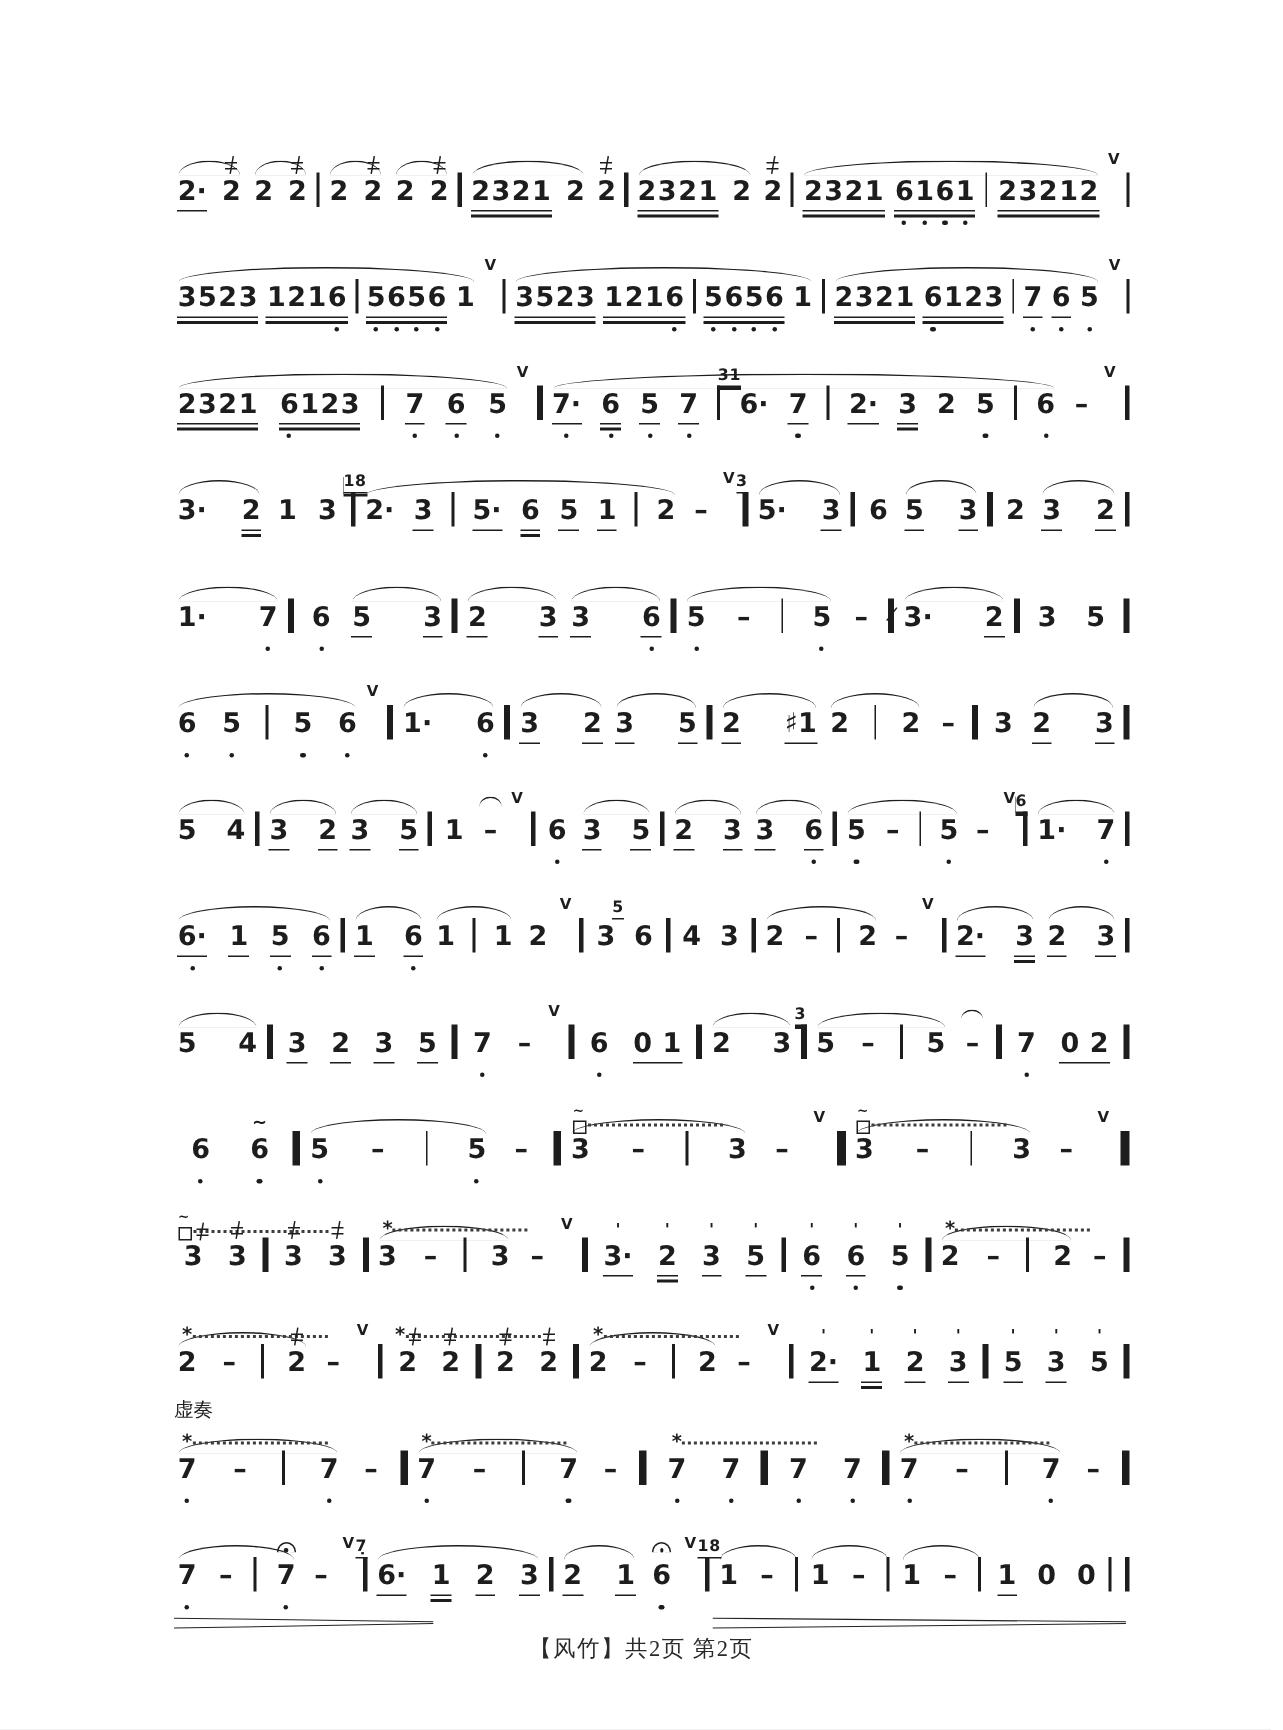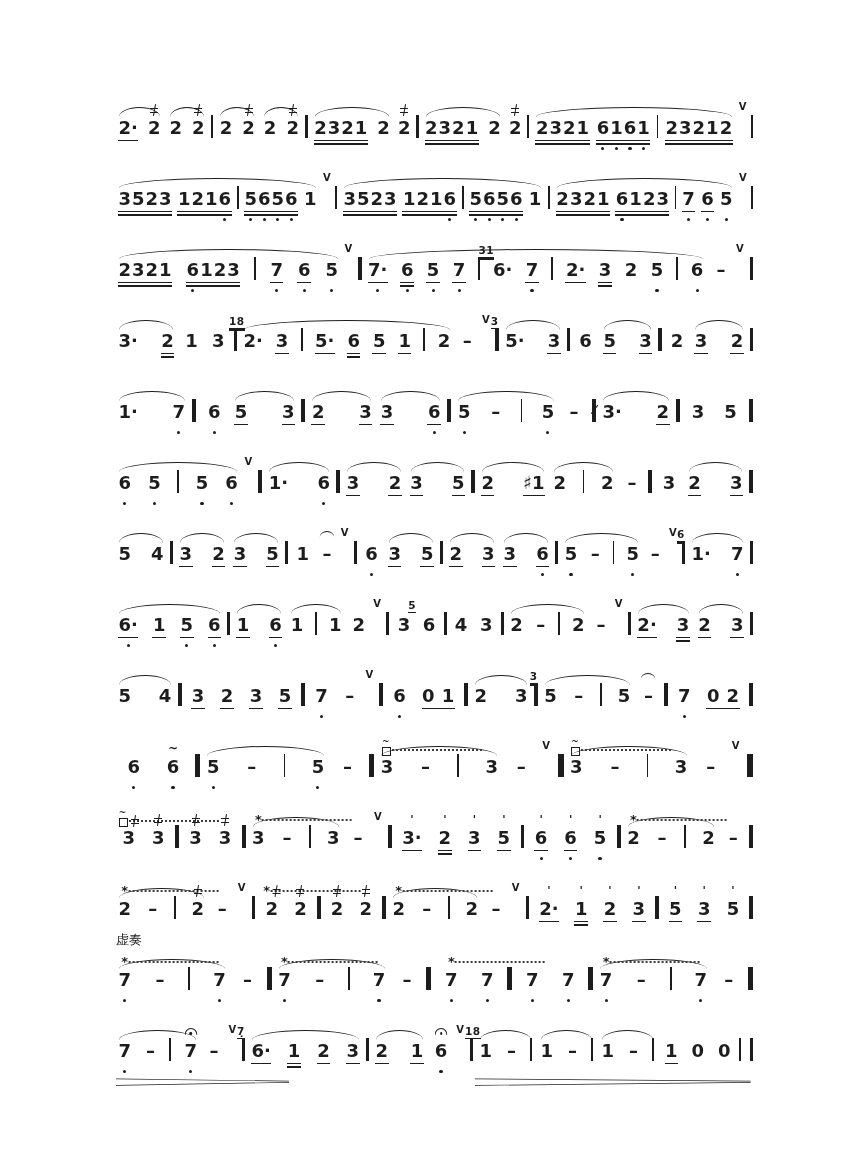--- a/index.html
+++ b/index.html
@@ -3710,13 +3710,16 @@
         <div class="hairpin" style="left: 0%; width: 27%;"><svg viewBox="0 0 100 8" preserveAspectRatio="none" width="100%" height="100%">
             <line x1="0" y1="0.8" x2="100" y2="3.2" stroke="#222" stroke-width="0.7"></line>
             <line x1="0" y1="7.4" x2="100" y2="4.4" stroke="#222" stroke-width="0.7"></line>
           </svg></div>
         <div class="hairpin" style="left: 56%; width: 43%;"><svg viewBox="0 0 100 8" preserveAspectRatio="none" width="100%" height="100%">
             <line x1="0" y1="0.8" x2="100" y2="3.2" stroke="#222" stroke-width="0.7"></line>
             <line x1="0" y1="7.4" x2="100" y2="4.4" stroke="#222" stroke-width="0.7"></line>
           </svg></div>
       </div>
     </div>
+  <div class="footer">
+    <span>【风竹】共2页 第2页</span>
+  </div>
 </div>
 
 </body></html>

